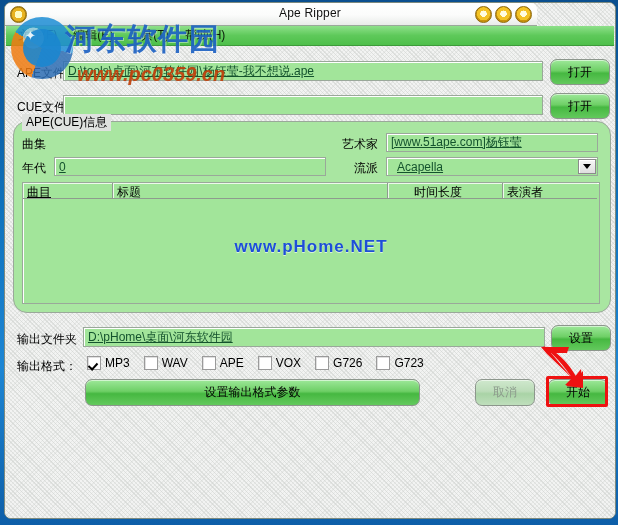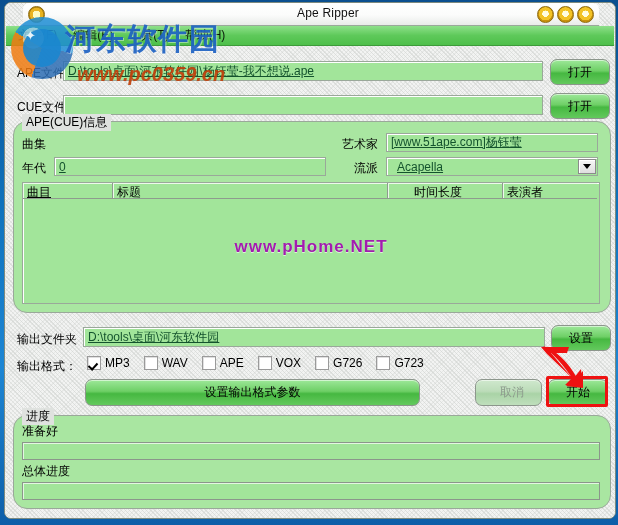--- a/index.html
+++ b/index.html
@@ -25,25 +25,24 @@
   .hatch{
     position:absolute;inset:0;
     background-color:#f2f3f2;
     background-image:
       repeating-linear-gradient(45deg, rgba(205,208,205,.55) 0 1px, rgba(255,255,255,0) 1px 3px),
       repeating-linear-gradient(-45deg, rgba(216,219,216,.45) 0 1px, rgba(255,255,255,0) 1px 3px);
   }
 
   
   .titlebar{
-    position:absolute;left:18px;top:0;width:532px;height:22px;
+    position:absolute;left:0;top:0;width:532px;height:22px;
     background:linear-gradient(180deg,#ffffff 0%,#fbfcfb 55%,#e9ebe9 100%);
     border-bottom:1px solid #9aa89a;
     border-radius:6px 6px 0 0;
-    padding-left:44px;
   }
   .title-text{
     position:absolute;left:0;top:3px;width:610px;text-align:center;
     font-size:12px;color:#111;letter-spacing:.2px;
   }
   .sysicon{
     position:absolute;left:5px;top:3px;width:15px;height:15px;
     border-radius:50%;
     background:radial-gradient(circle at 50% 50%,#fdfbc0 0 34%,#e8b320 36% 62%,#b88a10 64% 100%);
     border:1px solid #8d6a0c;
@@ -121,21 +120,21 @@
     border-bottom:1px solid #8e9b8e;
     box-shadow:1px 1px 0 rgba(255,255,255,.8) inset;
     font-size:12px;color:#000;
     padding:1px 4px;box-sizing:border-box;
     white-space:nowrap;overflow:hidden;
   }
   .lv-body{position:relative;height:calc(100% - 16px);}
   .watermark-list{
     position:absolute;left:0;right:0;top:38px;
     text-align:center;
-    font-size:17px;font-weight:bold;color:#a21caf;
+    font-size:17px;font-weight:bold;color:#1d4ed8;
     letter-spacing:1px;
     text-shadow:0 1px 0 rgba(255,255,255,.6);
   }
 
   
   .combo{position:relative;padding-left:10px;}
   .combo-btn{
     position:absolute;right:1px;top:1px;bottom:1px;width:16px;
     background:linear-gradient(180deg,#f6f6f6 0%,#dedede 100%);
     border:1px solid #8b8b8b;
@@ -260,21 +259,21 @@
         <div class="lv-col" style="width:115px;padding-left:26px;">时间长度</div>
         <div class="lv-col" style="width:94px;border-right:none;">表演者</div>
       </div>
       <div class="lv-body">
         <div class="watermark-list">www.pHome.NET</div>
       </div>
     </div>
   </div>
 
   <div class="lbl" style="position:absolute;left:12px;top:328px;">输出文件夹</div>
-  <div class="tbox" style="position:absolute;left:78px;top:324px;width:462px;height:20px;">D:\tools\桌面\河东软件园</div>
+  <div class="tbox" style="position:absolute;left:78px;top:324px;width:462px;height:20px;">D:\pHome\桌面\河东软件园</div>
   <div class="gbtn" style="position:absolute;left:546px;top:322px;width:58px;height:24px;">设置</div>
 
   <div class="lbl" style="position:absolute;left:12px;top:355px;">输出格式：</div>
   <div style="position:absolute;left:82px;top:353px;display:flex;align-items:center;">
     <label class="cbwrap">
       <span class="cb checked"></span>
       <span class="lbl">MP3</span>
     </label>
     <label class="cbwrap">
       <span class="cb"></span>
@@ -292,38 +291,29 @@
       <span class="cb"></span>
       <span class="lbl">G726</span>
     </label>
     <label class="cbwrap">
       <span class="cb"></span>
       <span class="lbl">G723</span>
     </label>
   </div>
 
   <div class="gbtn" style="position:absolute;left:80px;top:376px;width:333px;height:25px;text-align:right;">设置输出格式参数</div>
-  <div class="gbtn disabled" style="position:absolute;left:470px;top:376px;width:58px;height:25px;padding-left:7px;">取消</div>
+  <div class="gbtn disabled" style="position:absolute;left:470px;top:376px;width:58px;height:25px;">取消</div>
   <div class="gbtn" style="position:absolute;left:543px;top:376px;width:58px;height:25px;">开始</div>
 
   <div class="redbox" style="left:541px;top:373px;width:56px;height:25px;"></div>
   <svg class="arrow" style="left:520px;top:342px;width:70px;height:46px;" viewBox="0 0 70 46">
     <path d="M16 2 L44 2 L42 8 L26 8 L48 34 L56 24 L58 42 L40 40 L47 33 L22 9 L16 2 Z" fill="#ee1111"></path>
     <path d="M18 1 C30 4 44 18 52 33 L58 26 L58 43 L41 41 L48 35 C40 21 28 9 18 1 Z" fill="#ee1111"></path>
   </svg>
 
-  <div class="group" style="left:8px;top:412px;width:596px;height:92px;">
-    <div class="group-title">进度</div>
-
-    <div class="lbl" style="position:absolute;left:8px;top:7px;">准备好</div>
-    <div class="pbar" style="position:absolute;left:8px;top:26px;width:576px;height:16px;"></div>
-
-    <div class="lbl" style="position:absolute;left:8px;top:47px;">总体进度</div>
-    <div class="pbar" style="position:absolute;left:8px;top:66px;width:576px;height:16px;"></div>
-  </div>
 
   <div class="wm" style="left:0;top:0;width:300px;height:100px;">
     <div class="wm-ring"></div>
     <div class="wm-ring-in"></div>
     <div class="wm-star">✦</div>
     <div class="wm-cn">河东软件园</div>
     <div class="wm-url">www.pc0359.cn</div>
   </div>
 
 </div>

